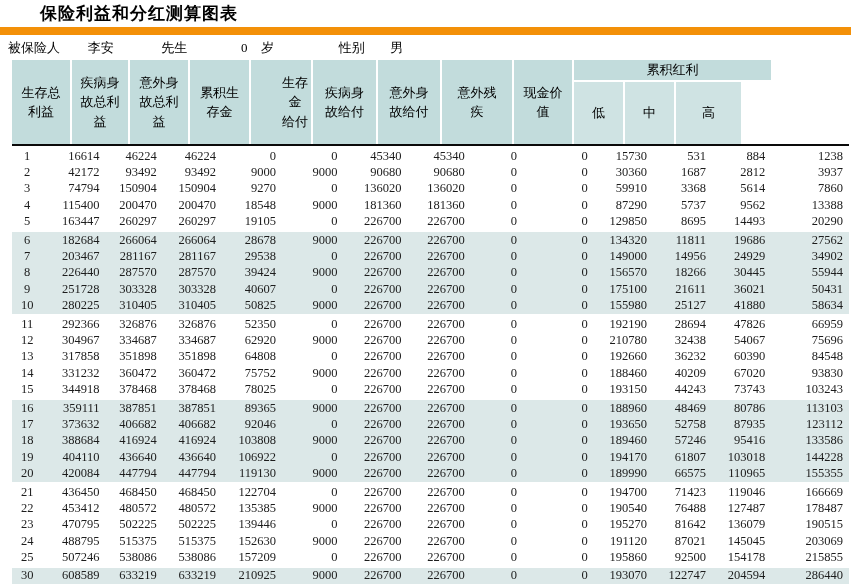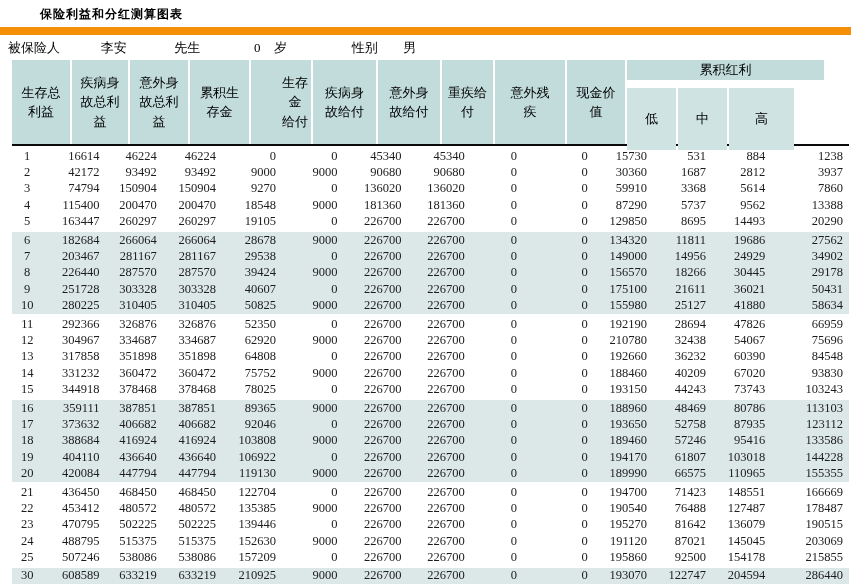--- a/index.html
+++ b/index.html
@@ -2,44 +2,44 @@
 <html><head>
 <meta charset="utf-8">
 <style>
   html,body{margin:0;padding:0;}
   body{
     width:851px;height:588px;background:#ffffff;overflow:hidden;
     font-family:"Liberation Sans", sans-serif;color:#000;
   }
   .page-title{
     margin:4px 0 3px 40px;height:20px;line-height:20px;
-    font-size:12px;font-weight:bold;letter-spacing:1px;
+    font-size:17px;font-weight:bold;letter-spacing:1px;
   }
   .accent-bar{height:8px;width:851px;background:var(--accent,#F39008);}
   .info-row{height:25px;line-height:25px;font-size:13px;white-space:nowrap;}
   .info-row span{display:inline-block;}
   .i-label{margin-left:8px;}
-  .i-name{margin-left:37px;}
+  .i-name{margin-left:24px;}
   .i-hon{margin-left:44px;}
   .i-age{margin-left:50px;font-family:"Liberation Serif",serif;}
   .i-ageu{margin-left:10px;}
   .i-glabel{margin-left:61px;}
   .i-gender{margin-left:22px;}
   .tablewrap{margin-left:12px;width:837px;}
   .thead{
     display:flex;gap:2px;height:84px;background:#fff;
     border-bottom:2px solid #0a0a0a;
   }
   .th{
     background:var(--teal,#C2DCDC);
     display:flex;align-items:center;justify-content:center;
     text-align:center;white-space:pre-line;
     font-size:13px;line-height:1.5;height:84px;box-sizing:border-box;
   }
-  .group{display:flex;flex-direction:column;gap:8px;width:167px;}
+  .group{display:flex;flex-direction:column;gap:2px;width:167px;}
   .group-label{height:20px;width:197px;font-size:13px;}
   .sub{display:flex;gap:2px;height:62px;}
   .sub .th{height:62px;background:var(--teal2,#CFE3E3);}
   .c1{width:35px;}.c2{width:58px;}.c3{width:56px;}.c4{width:58px;}
   .c5{width:59px;}.c6{width:60px;padding-left:28px;}.c7{width:63px;}.c8{width:62px;}
   .c9{width:51px;}.c10{width:70px;}.c11{width:58px;text-align:center;}
   .c12{width:58px;}.c13{width:58px;}.c14{width:77px;}
   .tbody{margin-top:2px;}
   .trow{
     display:flex;gap:2px;height:16.4px;align-items:center;background:#ffffff;
@@ -83,22 +83,20 @@
 故总利
 益</div>
       <div class="th c5">累积生
 存金</div>
       <div class="th c6">生存金
 给付</div>
       <div class="th c7">疾病身
 故给付</div>
       <div class="th c8">意外身
 故给付</div>
-      <div class="th c9">重疾给
-付</div>
       <div class="th c10">意外残
 疾</div>
       <div class="th c11">现金价
 值</div>
       <div class="group">
         <div class="th group-label">累积红利</div>
         <div class="sub">
           <div class="th c12">低</div>
           <div class="th c13">中</div>
           <div class="th c14">高</div>
@@ -225,21 +223,21 @@
           <div class="td c4">287570</div>
           <div class="td c5">39424</div>
           <div class="td c6">9000</div>
           <div class="td c7">226700</div>
           <div class="td c8">226700</div>
           <div class="td c9">0</div>
           <div class="td c10">0</div>
           <div class="td c11">156570</div>
           <div class="td c12">18266</div>
           <div class="td c13">30445</div>
-          <div class="td c14">29178</div>
+          <div class="td c14">55944</div>
         </div>
         <div class="trow tint">
           <div class="td c1">9</div>
           <div class="td c2">251728</div>
           <div class="td c3">303328</div>
           <div class="td c4">303328</div>
           <div class="td c5">40607</div>
           <div class="td c6">0</div>
           <div class="td c7">226700</div>
           <div class="td c8">226700</div>
@@ -432,21 +430,21 @@
           <div class="td c3">468450</div>
           <div class="td c4">468450</div>
           <div class="td c5">122704</div>
           <div class="td c6">0</div>
           <div class="td c7">226700</div>
           <div class="td c8">226700</div>
           <div class="td c9">0</div>
           <div class="td c10">0</div>
           <div class="td c11">194700</div>
           <div class="td c12">71423</div>
-          <div class="td c13">148551</div>
+          <div class="td c13">119046</div>
           <div class="td c14">166669</div>
         </div>
         <div class="trow">
           <div class="td c1">22</div>
           <div class="td c2">453412</div>
           <div class="td c3">480572</div>
           <div class="td c4">480572</div>
           <div class="td c5">135385</div>
           <div class="td c6">9000</div>
           <div class="td c7">226700</div>

